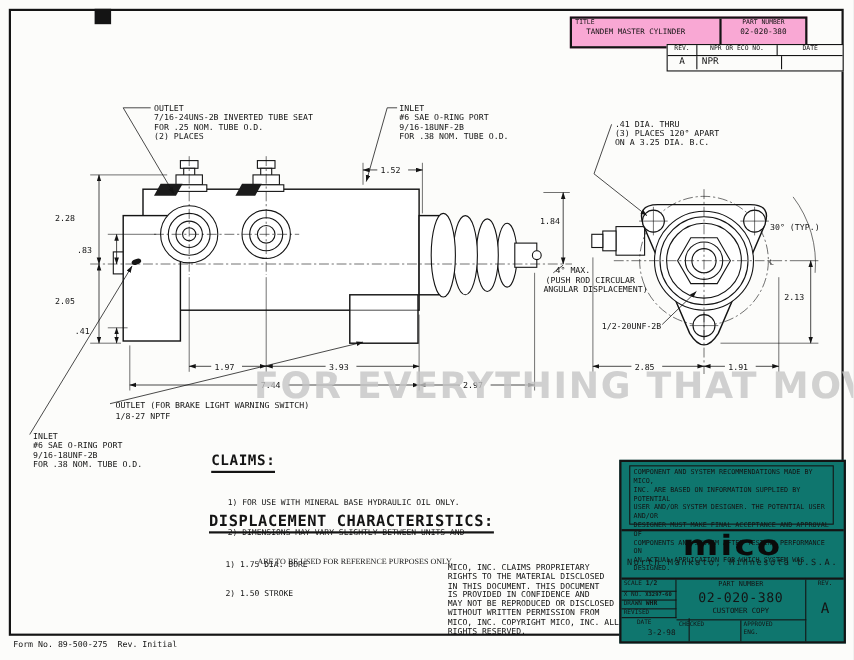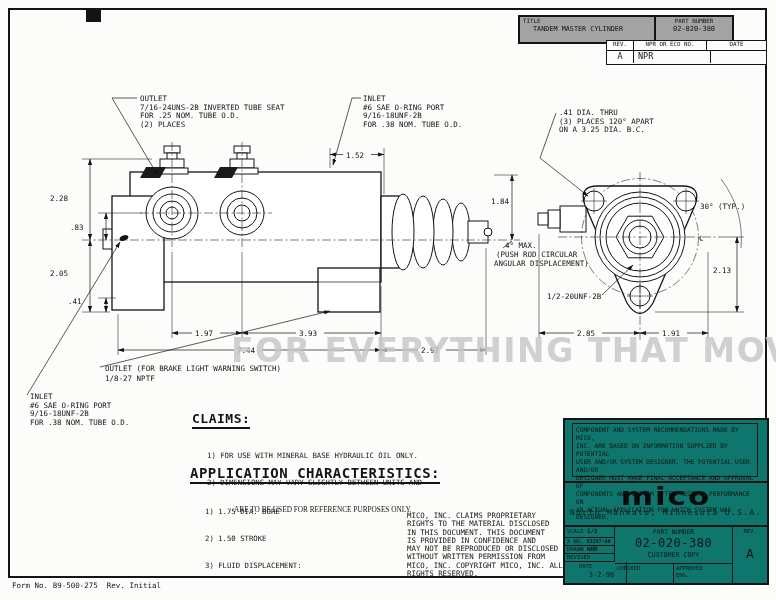--- a/index.html
+++ b/index.html
@@ -3,21 +3,21 @@
 <meta charset="utf-8">
 <style>
   html,body{margin:0;padding:0;background:#e8e8e8;}
   #sheet{position:relative;width:776px;height:600px;background:#fcfcfa;overflow:hidden;
          font-family:"DejaVu Sans Mono",monospace;color:#141414;}
   .abs{position:absolute;}
   
   #frame{left:8px;top:8px;right:9px;bottom:22px;border:2.5px solid #141414;}
   #corner-tab{left:86px;top:8px;width:15px;height:14px;background:#141414;}
   
-  #tb-top{left:518px;top:15px;width:212px;height:25px;border:2px solid #141414;display:flex;background:#a3a3a3;z-index:2;}
+  #tb-top{left:518px;top:15px;width:212px;height:25px;border:2px solid #141414;display:flex;background:#f9a8d4;z-index:2;}
   #tb-top .cellL{flex:1;padding:1px 3px;}
   #tb-top .cellR{width:72px;border-left:2px solid #141414;padding:1px 2px;text-align:center;}
   .lbl6{font-size:5.8px;text-align:left;}
   .val7{font-size:6.8px;margin:1px 0 0 10px;}
   .val75{font-size:7px;margin-top:1px;}
   #tb-rev{left:606px;top:40px;width:159px;height:23px;z-index:2;background:#fcfcfa;border:1.5px solid #141414;}
   #tb-rev .hrow{display:flex;height:9px;border-bottom:1px solid #141414;}
   #tb-rev .vrow{display:flex;height:12px;}
   #tb-rev .c1{width:26px;border-right:1px solid #141414;font-size:5.8px;text-align:center;}
   #tb-rev .c2{width:72px;border-right:1px solid #141414;font-size:5.8px;text-align:center;}
@@ -297,25 +297,24 @@
   <div class="abs" id="notes">
     <div class="bighead">CLAIMS:</div>
     <div class="notelines">
       <div>1) FOR USE WITH MINERAL BASE HYDRAULIC OIL ONLY.</div>
       <div>2) DIMENSIONS MAY VARY SLIGHTLY BETWEEN UNITS AND</div>
       <div class="indent1">ARE TO BE USED FOR REFERENCE PURPOSES ONLY.</div>
     </div>
   </div>
 
   <div class="abs" id="perf">
-    <div class="bighead2">APPLICATION CHARACTERISTICS:</div>
+    <div class="bighead2">DISPLACEMENT CHARACTERISTICS:</div>
     <div class="perflines">
       <div>1) 1.75 DIA. BORE</div>
       <div>2) 1.50 STROKE</div>
-      <div>3) FLUID DISPLACEMENT:</div>
       
     </div>
   </div>
 
   <div class="abs" id="proprietary">MICO, INC. CLAIMS PROPRIETARY
 RIGHTS TO THE MATERIAL DISCLOSED
 IN THIS DOCUMENT. THIS DOCUMENT
 IS PROVIDED IN CONFIDENCE AND
 MAY NOT BE REPRODUCED OR DISCLOSED
 WITHOUT WRITTEN PERMISSION FROM

